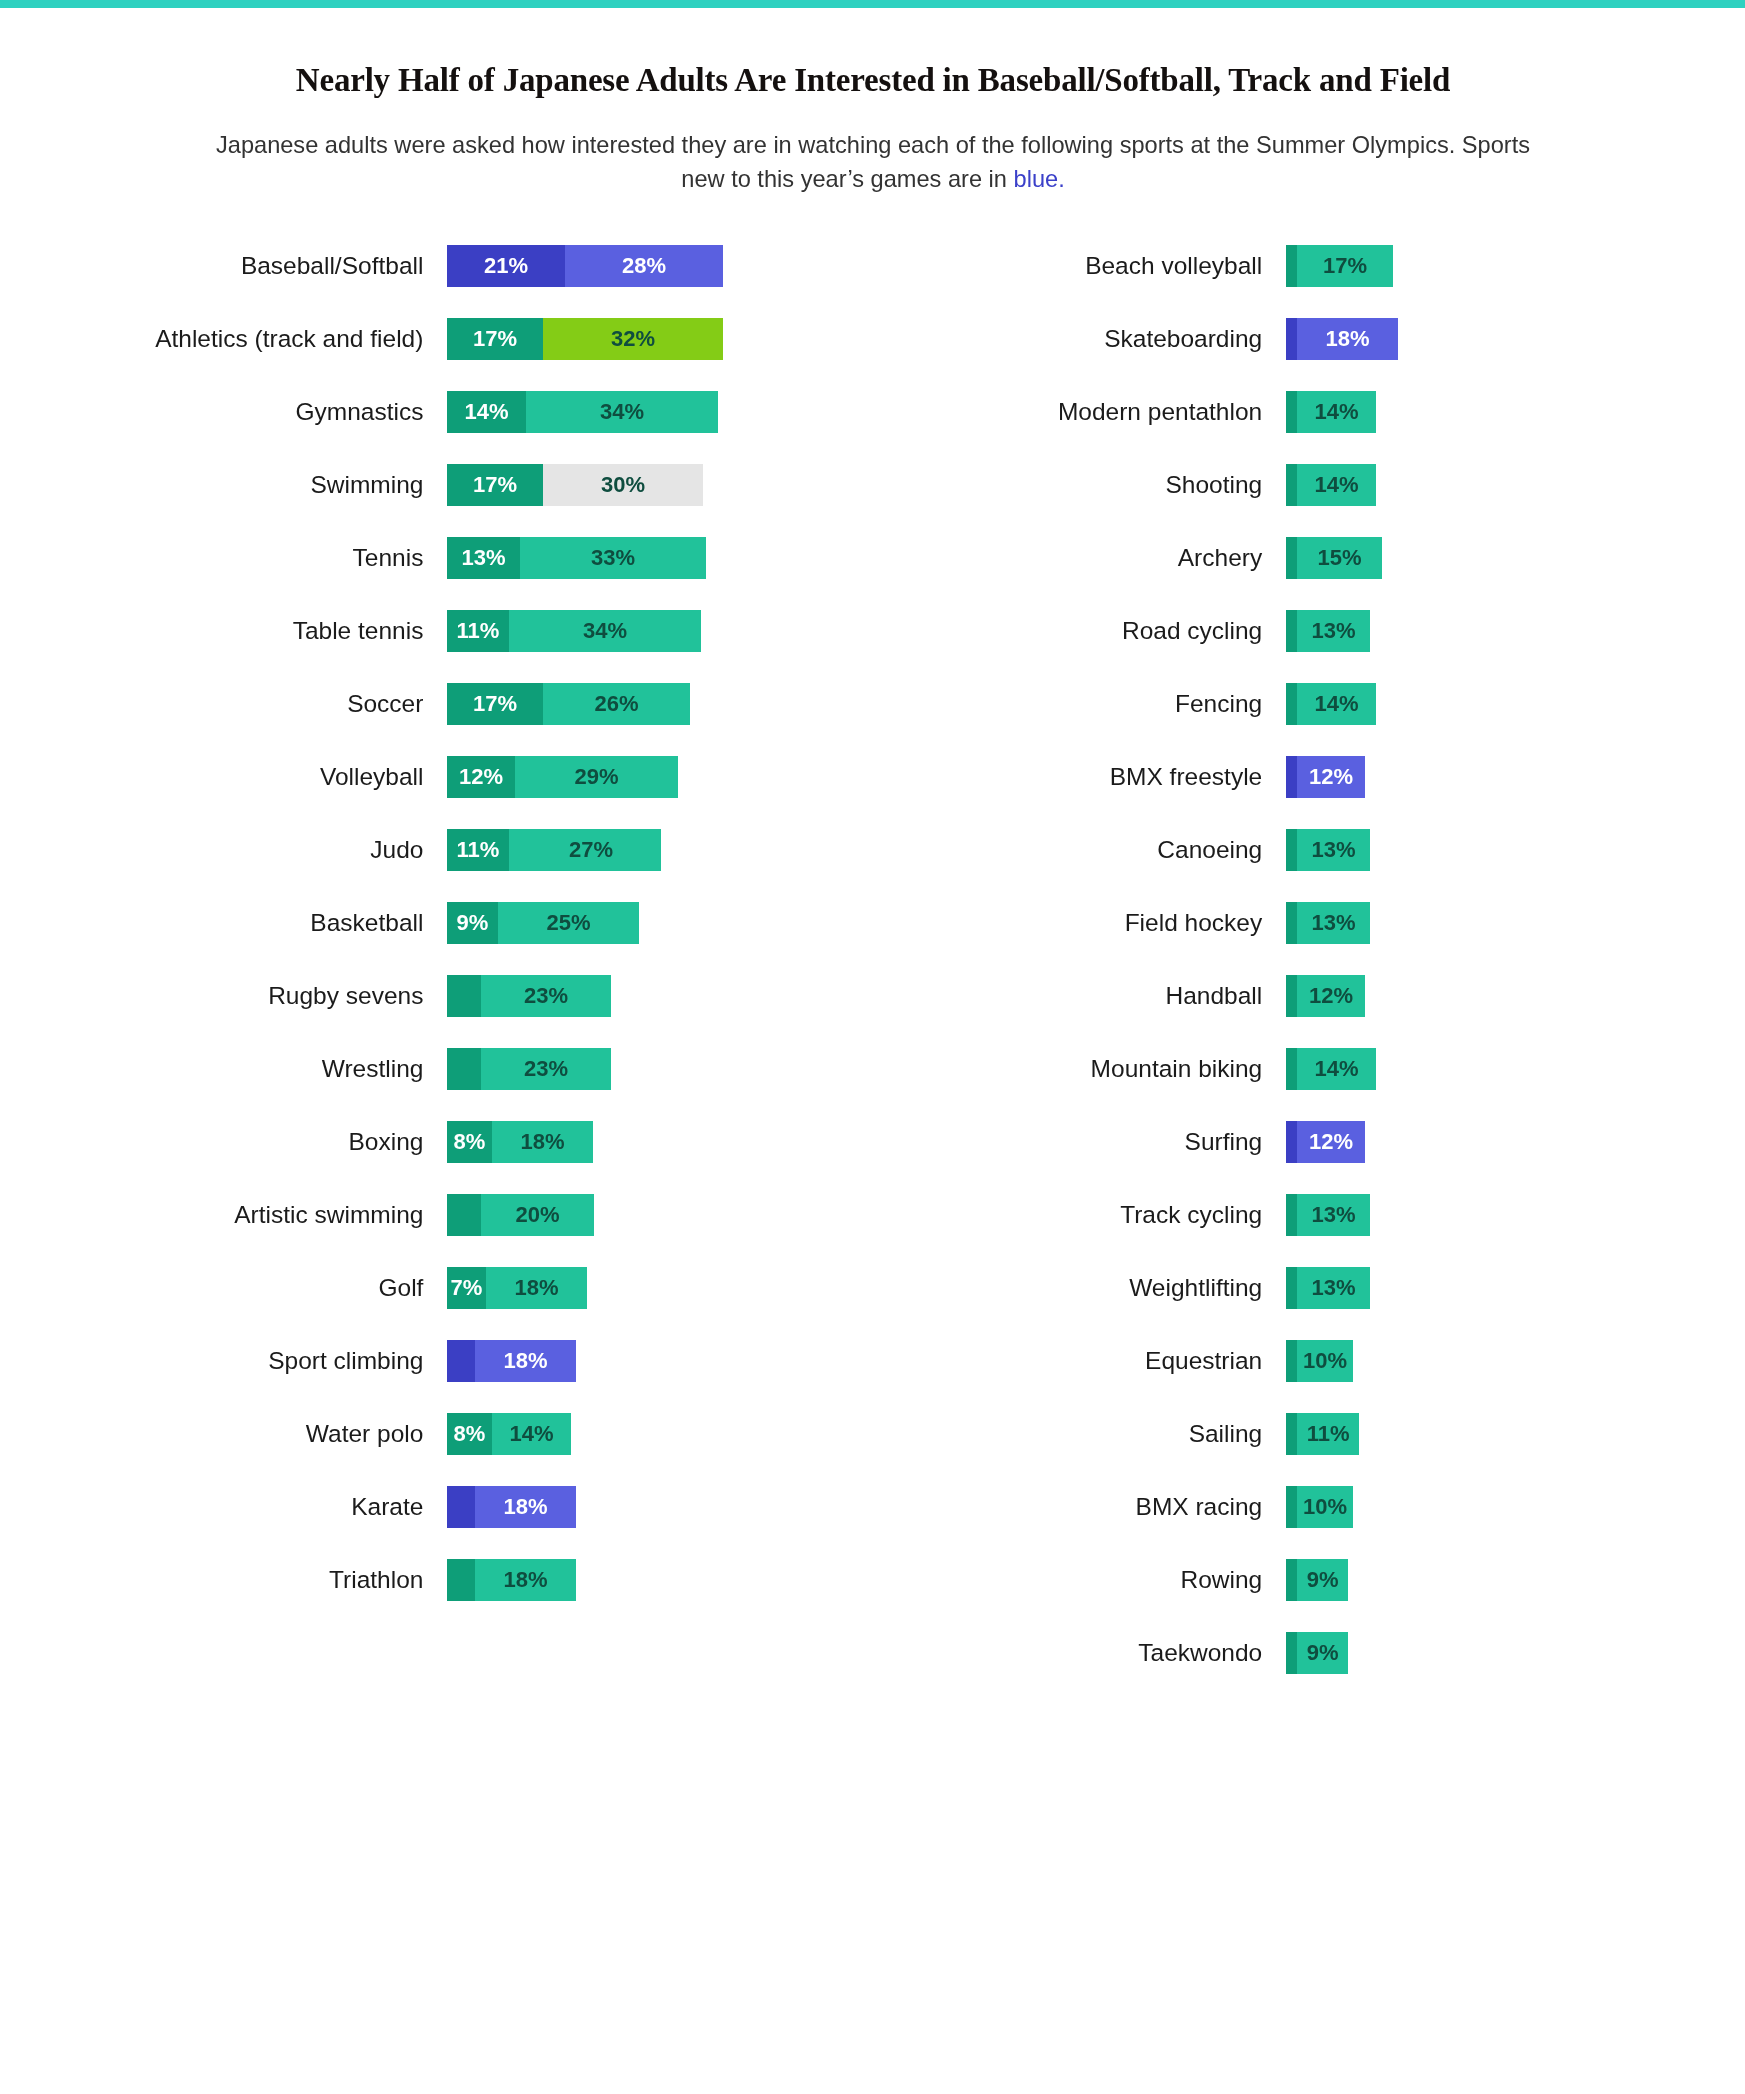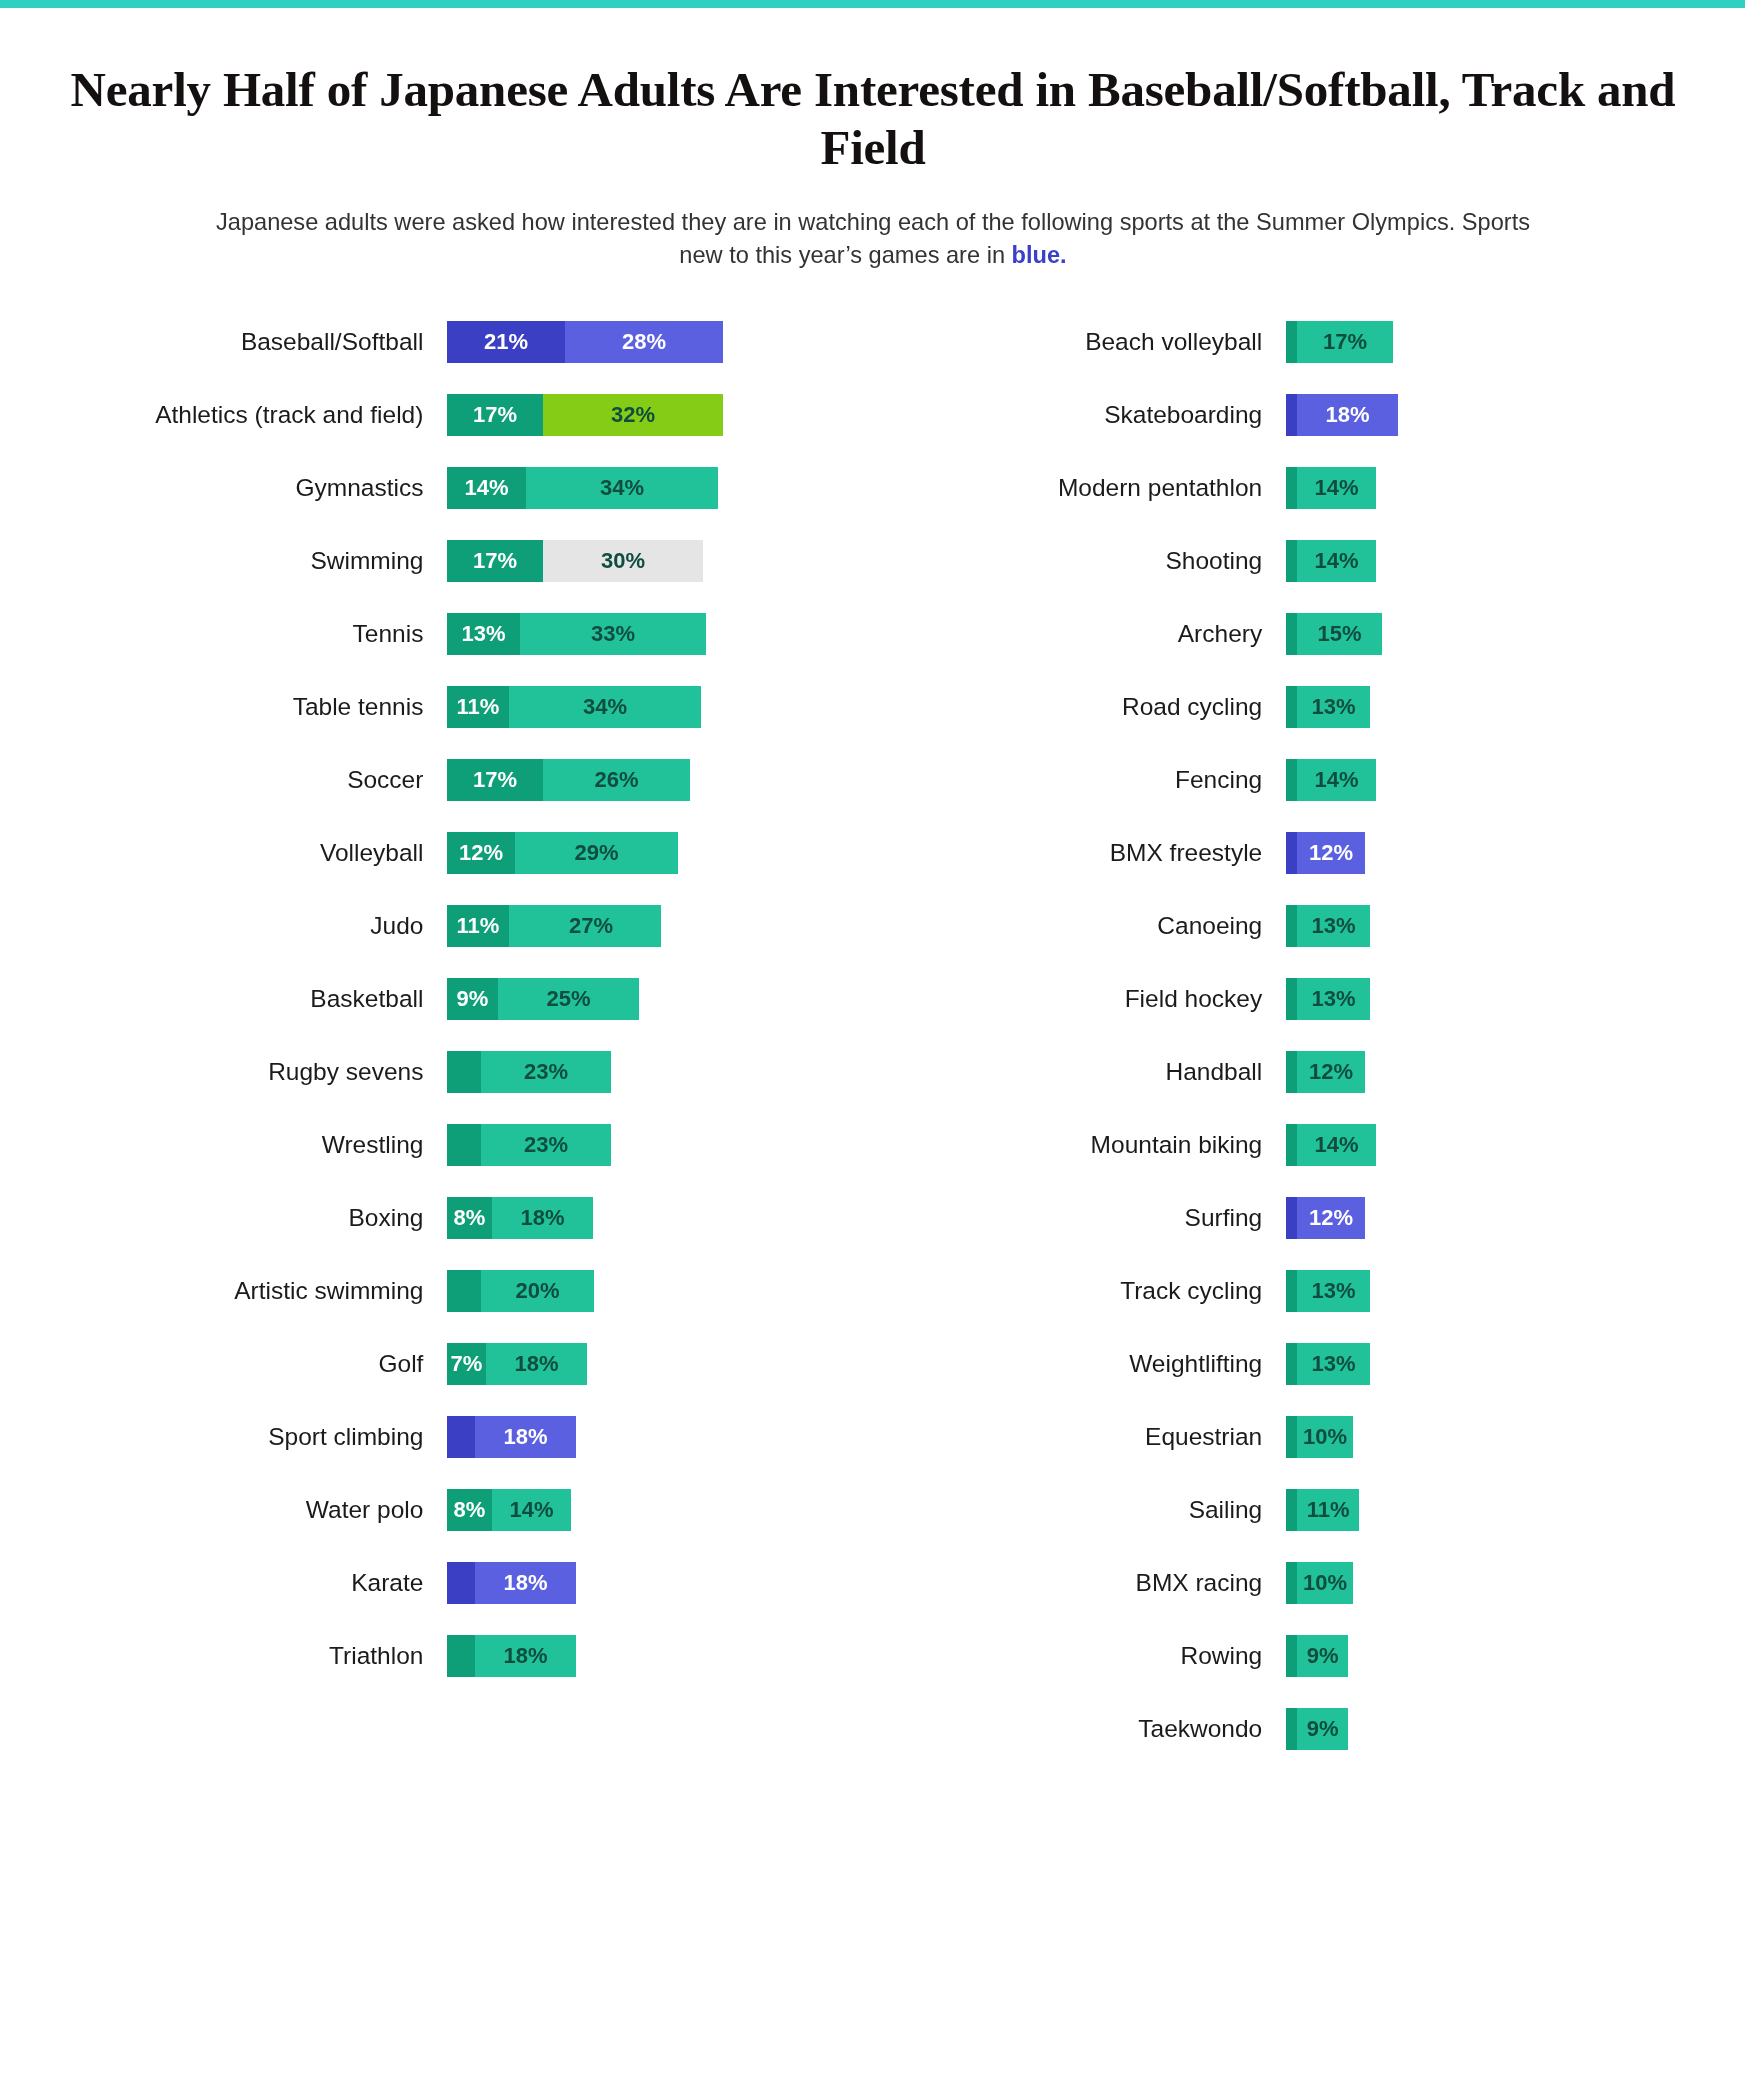--- a/index.html
+++ b/index.html
@@ -19,38 +19,38 @@
     background: #2ed1c0;
     width: 100%;
   }
   .page {
     padding: 0 56px;
     box-sizing: border-box;
   }
   h1.title {
     font-family: "Liberation Serif", serif;
     font-weight: bold;
-    font-size: 49px;
+    font-size: 33px;
     line-height: 1.18;
     text-align: center;
     margin: 53px 0 0 0;
     color: #14100f;
     letter-spacing: -0.2px;
   }
   .subtitle {
     text-align: center;
     font-size: 23.6px;
     line-height: 1.42;
     margin: 29px auto 0 auto;
     max-width: 1318px;
     color: #333333;
   }
   .subtitle b {
     color: #3b40c9;
-    font-weight: bold;
+    font-weight: normal;
   }
   .legend {
     display: flex;
     justify-content: center;
     align-items: center;
     gap: 71px;
     margin-top: 40px;
   }
   .legend-item {
     display: flex;

